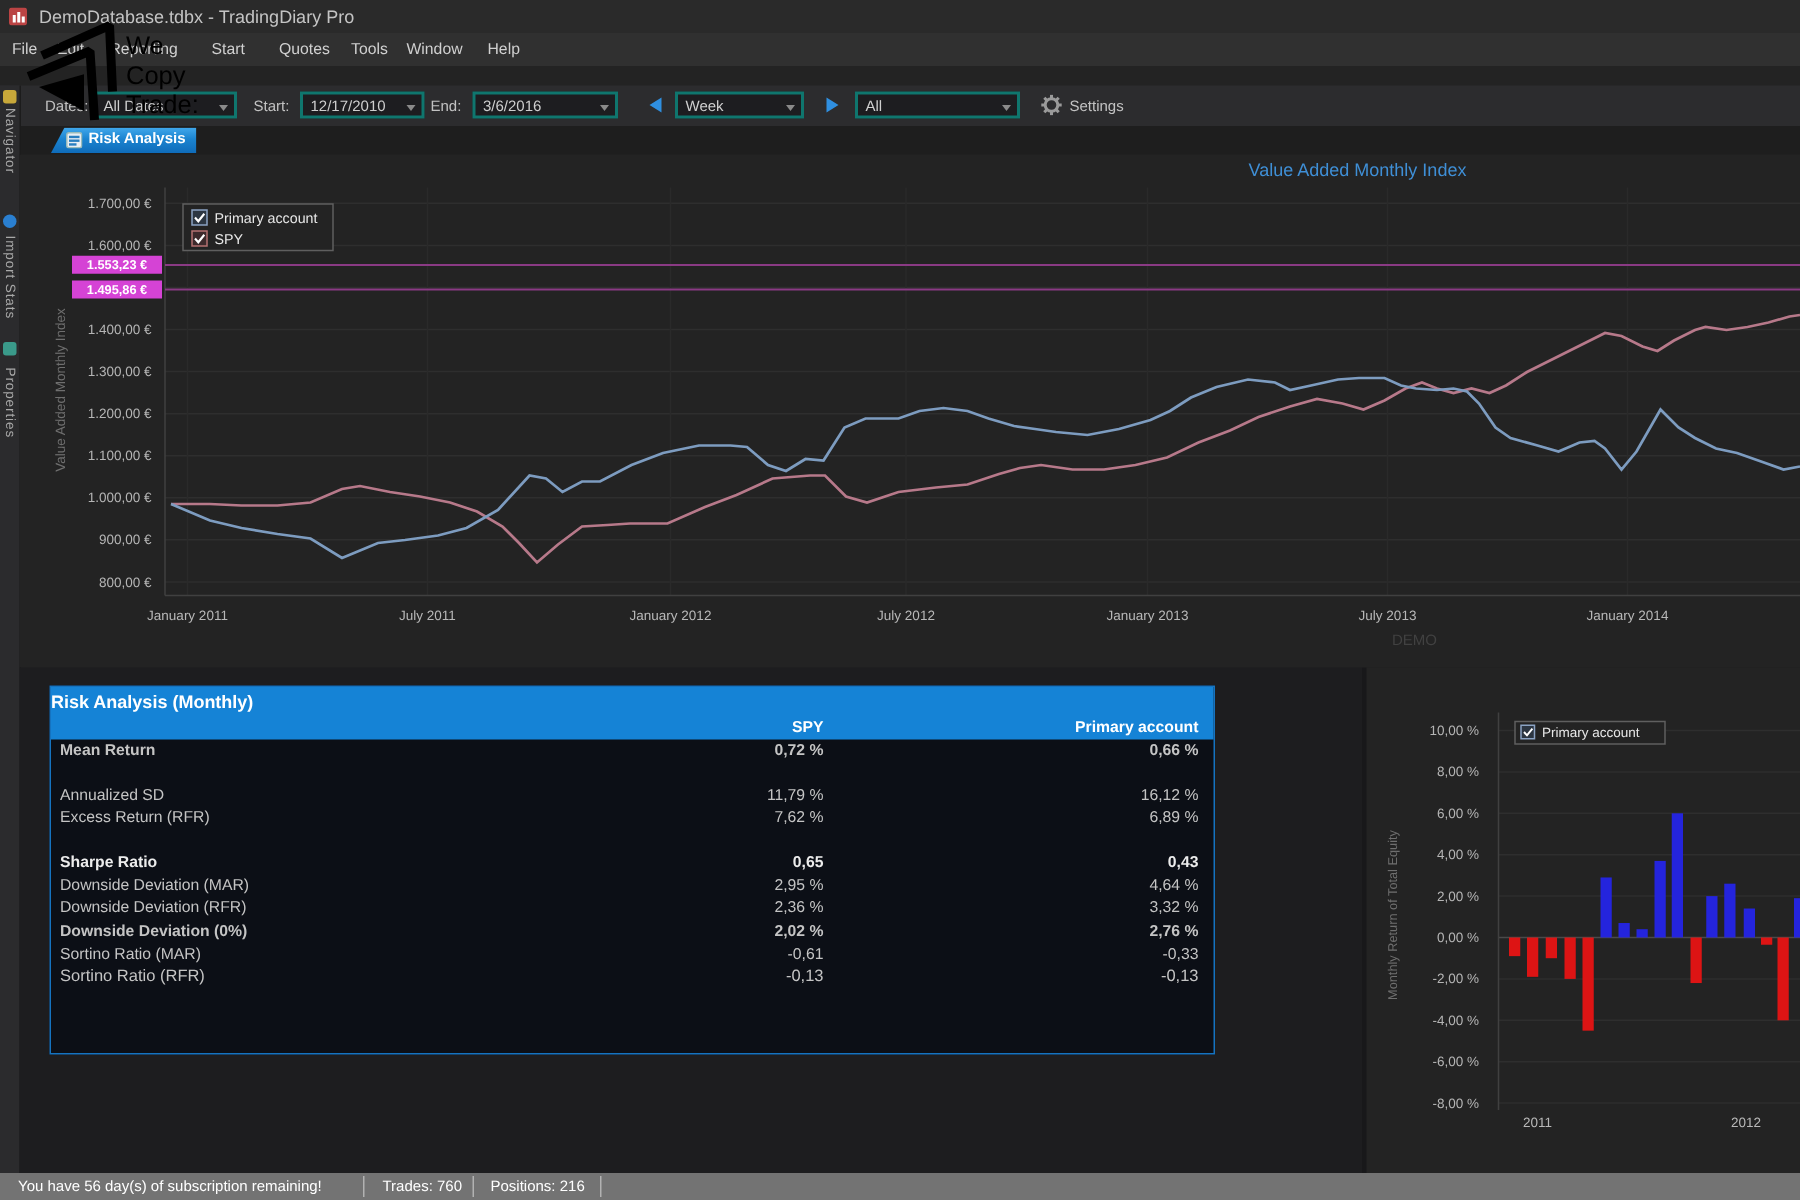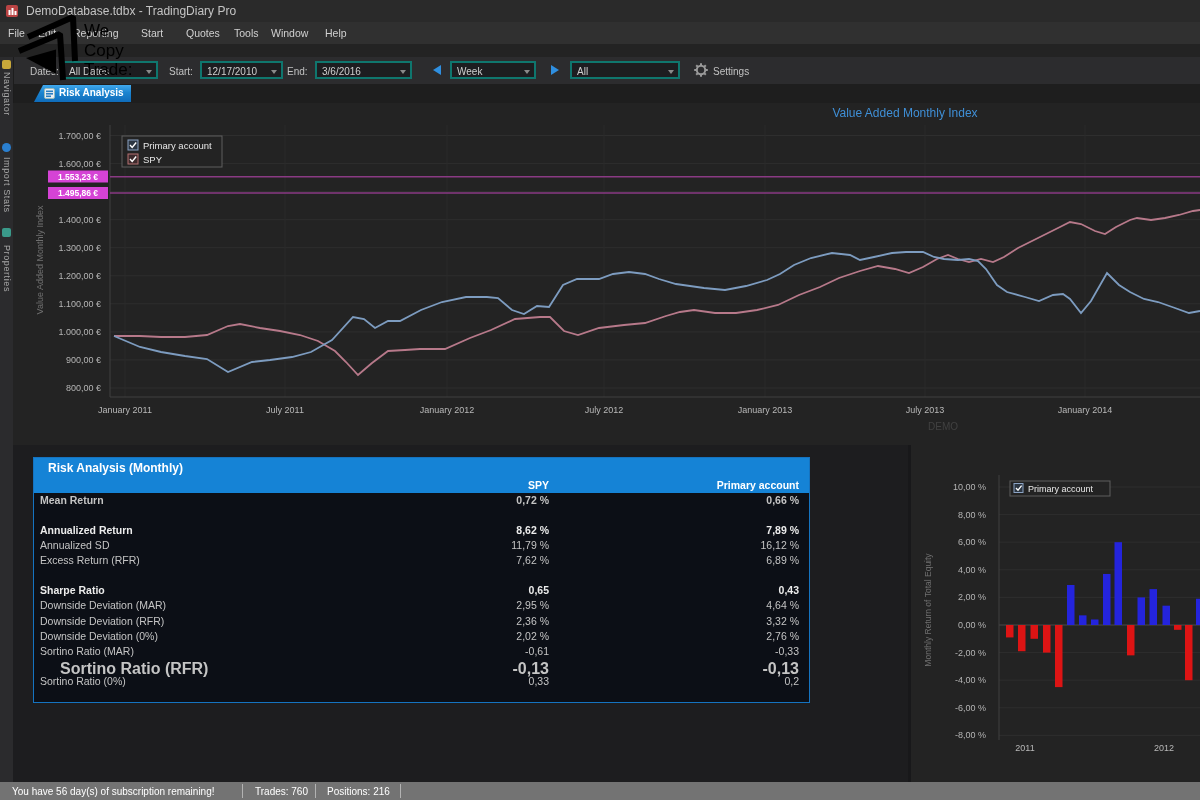--- a/index.html
+++ b/index.html
@@ -179,42 +179,37 @@
     <text x="1072" y="310">January 2014</text>
   </g>
   <text x="915" y="327" fill="#414141" font-size="10px">DEMO</text>
 </svg>
 
 <div class="abs" style="left:13px;top:445px;width:895px;height:337px;background:#1d1d1f;"></div>
 <div class="abs" style="left:908px;top:445px;width:3px;height:337px;background:#18181a;"></div>
 
 <div class="abs" style="left:33px;top:457px;width:777px;height:246px;background:#0c0f16;border:1px solid #1573c0;box-sizing:border-box;">
   <div class="abs" style="left:0;top:0;width:775px;height:20px;background:#1583d6;">
-    <span class="abs" style="left:14px;top:3px;color:#fff;font-weight:bold;font-size:12px;">Risk Analysis (Monthly)</span>
+    <span class="abs" style="left:0;top:3px;color:#fff;font-weight:bold;font-size:12px;">Risk Analysis (Monthly)</span>
   </div>
   <div class="abs" style="left:0;top:20px;width:775px;height:15px;background:#1583d6;">
     <span class="abs" style="right:260px;top:1px;color:#fff;font-weight:bold;font-size:10.5px;">SPY</span>
     <span class="abs" style="right:10px;top:1px;color:#fff;font-weight:bold;font-size:10.5px;">Primary account</span>
   </div>
   <div class="abs" style="left:0;top:35px;width:775px;">
 <div style="position:relative;height:15.07px;font-size:10.5px;color:#c4c4c4;font-weight:bold;">
         <span style="position:absolute;left:6px;top:1px;">Mean Return</span>
         <span style="position:absolute;right:260px;top:1px;">0,72 %</span>
         <span style="position:absolute;right:10px;top:1px;">0,66 %</span>
       </div>
 <div style="position:relative;height:15.07px;font-size:10.5px;color:#c4c4c4;font-weight:normal;">
         <span style="position:absolute;left:6px;top:1px;"></span>
         <span style="position:absolute;right:260px;top:1px;"></span>
         <span style="position:absolute;right:10px;top:1px;"></span>
       </div>
-<div style="position:relative;height:15.07px;font-size:10.5px;color:#ececec;font-weight:bold;">
-        <span style="position:absolute;left:6px;top:1px;">Annualized Return</span>
-        <span style="position:absolute;right:260px;top:1px;">8,62 %</span>
-        <span style="position:absolute;right:10px;top:1px;">7,89 %</span>
-      </div>
 <div style="position:relative;height:15.07px;font-size:10.5px;color:#c4c4c4;font-weight:normal;">
         <span style="position:absolute;left:6px;top:1px;">Annualized SD</span>
         <span style="position:absolute;right:260px;top:1px;text-align:right;">11,79 %</span>
         <span style="position:absolute;right:10px;top:1px;">16,12 %</span>
       </div>
 <div style="position:relative;height:15.07px;font-size:10.5px;color:#c4c4c4;font-weight:normal;">
         <span style="position:absolute;left:6px;top:1px;">Excess Return (RFR)</span>
         <span style="position:absolute;right:260px;top:1px;">7,62 %</span>
         <span style="position:absolute;right:10px;top:1px;">6,89 %</span>
       </div>
@@ -231,39 +226,34 @@
 <div style="position:relative;height:15.07px;font-size:10.5px;color:#c4c4c4;font-weight:normal;">
         <span style="position:absolute;left:6px;top:1px;">Downside Deviation (MAR)</span>
         <span style="position:absolute;right:260px;top:1px;">2,95 %</span>
         <span style="position:absolute;right:10px;top:1px;">4,64 %</span>
       </div>
 <div style="position:relative;height:15.07px;font-size:10.5px;color:#c4c4c4;font-weight:normal;">
         <span style="position:absolute;left:6px;top:1px;">Downside Deviation (RFR)</span>
         <span style="position:absolute;right:260px;top:1px;">2,36 %</span>
         <span style="position:absolute;right:10px;top:1px;">3,32 %</span>
       </div>
-<div style="position:relative;height:15.07px;font-size:10.5px;color:#c4c4c4;font-weight:normal;padding-left:40px;">
+<div style="position:relative;height:15.07px;font-size:10.5px;color:#c4c4c4;font-weight:bold;padding-left:40px;">
         <span style="position:absolute;left:6px;top:1px;">Downside Deviation (0%)</span>
         <span style="position:absolute;right:260px;top:1px;">2,02 %</span>
         <span style="position:absolute;right:10px;top:1px;">2,76 %</span>
       </div>
 <div style="position:relative;height:15.07px;font-size:10.5px;color:#c4c4c4;font-weight:normal;">
         <span style="position:absolute;left:6px;top:1px;">Sortino Ratio (MAR)</span>
         <span style="position:absolute;right:260px;top:1px;">-0,61</span>
         <span style="position:absolute;right:10px;top:1px;">-0,33</span>
       </div>
-<div style="position:relative;height:15.07px;font-size:16px;color:#c4c4c4;font-weight:bold;margin-left:20px;">
+<div style="position:relative;height:15.07px;font-size:11px;color:#c4c4c4;font-weight:normal;">
         <span style="position:absolute;left:6px;top:1px;">Sortino Ratio (RFR)</span>
         <span style="position:absolute;right:260px;top:1px;">-0,13</span>
         <span style="position:absolute;right:10px;top:1px;">-0,13</span>
-      </div>
-<div style="position:relative;height:15.07px;font-size:10.5px;color:#c4c4c4;font-weight:normal;">
-        <span style="position:absolute;left:6px;top:1px;">Sortino Ratio (0%)</span>
-        <span style="position:absolute;right:260px;top:1px;">0,33</span>
-        <span style="position:absolute;right:10px;top:1px;">0,2</span>
       </div>
 </div>
 </div>
 
 <svg class="abs" style="left:911px;top:445px;" width="289" height="337" font-family="Liberation Sans, sans-serif">
   <rect x="0" y="0" width="289" height="337" fill="#232323"></rect>
   <g stroke="#2e2e2e" stroke-width="1">
     <line x1="88" y1="42" x2="289" y2="42"></line>
     <line x1="88" y1="69.6" x2="289" y2="69.6"></line>
     <line x1="88" y1="97.2" x2="289" y2="97.2"></line>

